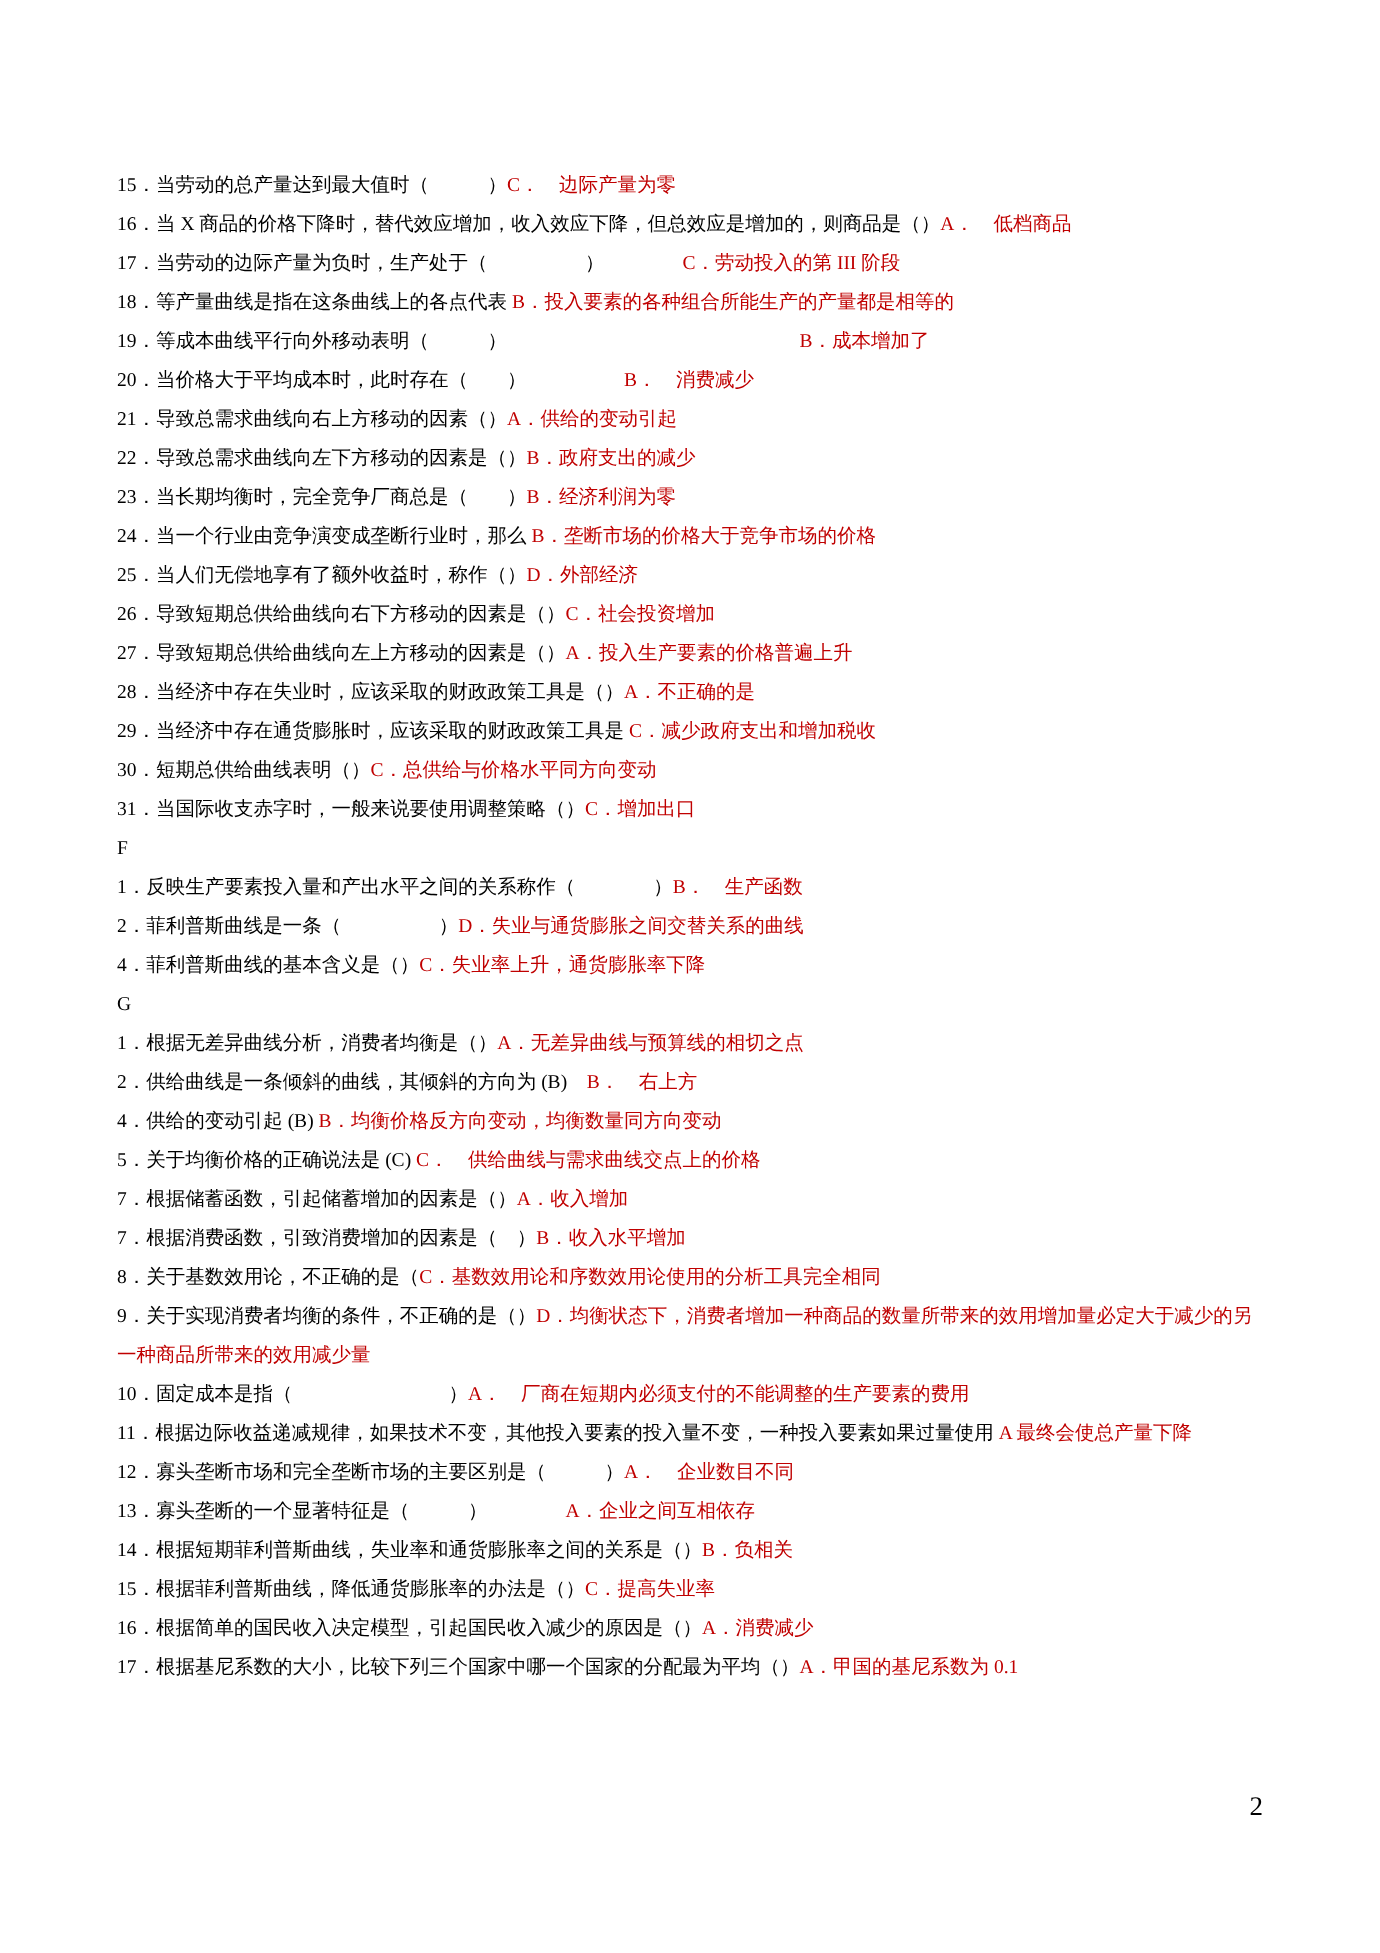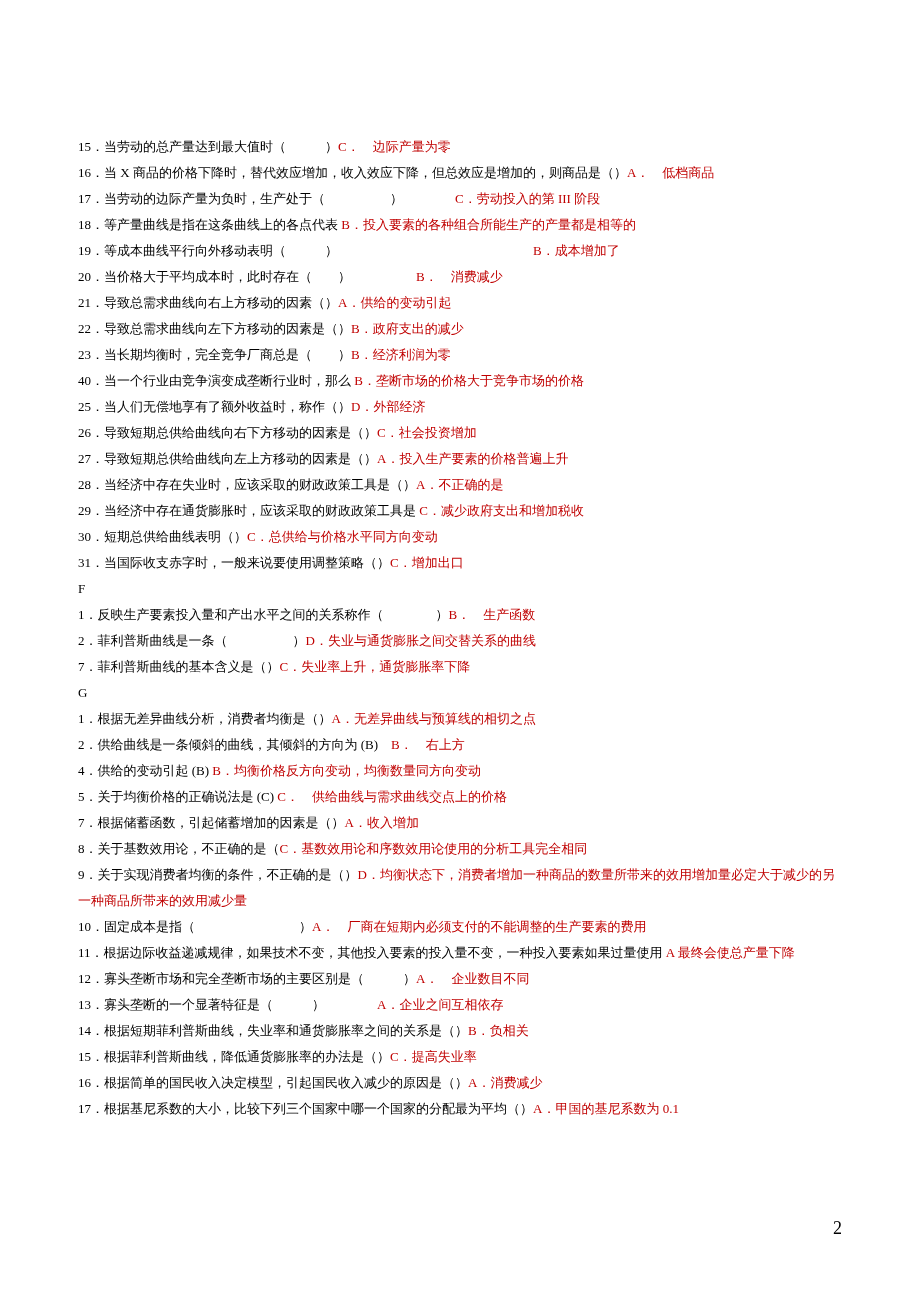--- a/index.html
+++ b/index.html
@@ -10,21 +10,20 @@
     font-size: 13px;
     line-height: 2.0;
     color: #000;
     width: 920px;
   }
   .page {
     padding: 110px 78px 40px 78px;
     position: relative;
     min-height: 1262px;
     box-sizing: border-box;
-    margin-top: 24px;
   }
   .line {
     white-space: normal;
   }
   .q { color: #000; }
   .a { color: #c00000; }
   .sect { color: #000; }
   .pagenum {
     position: absolute;
     right: 78px;
@@ -40,42 +39,43 @@
 
   <div class="line"><span class="q">15．当劳动的总产量达到最大值时（　　　）</span><span class="a">C．　边际产量为零</span></div>
   <div class="line"><span class="q">16．当 X 商品的价格下降时，替代效应增加，收入效应下降，但总效应是增加的，则商品是（）</span><span class="a">A．　低档商品</span></div>
   <div class="line"><span class="q">17．当劳动的边际产量为负时，生产处于（　　　　　）　　　　</span><span class="a">C．劳动投入的第 III 阶段</span></div>
   <div class="line"><span class="q">18．等产量曲线是指在这条曲线上的各点代表 </span><span class="a">B．投入要素的各种组合所能生产的产量都是相等的</span></div>
   <div class="line"><span class="q">19．等成本曲线平行向外移动表明（　　　）　　　　　　　　　　　　　　　</span><span class="a">B．成本增加了</span></div>
   <div class="line"><span class="q">20．当价格大于平均成本时，此时存在（　　）　　　　　</span><span class="a">B．　消费减少</span></div>
   <div class="line"><span class="q">21．导致总需求曲线向右上方移动的因素（）</span><span class="a">A．供给的变动引起</span></div>
   <div class="line"><span class="q">22．导致总需求曲线向左下方移动的因素是（）</span><span class="a">B．政府支出的减少</span></div>
   <div class="line"><span class="q">23．当长期均衡时，完全竞争厂商总是（　　）</span><span class="a">B．经济利润为零</span></div>
-  <div class="line"><span class="q">40．当一个行业由竞争演变成垄断行业时，那么 </span><span class="a">B．垄断市场的价格大于竞争市场的价格</span></div>
+  <div class="line"><span class="q">24．当一个行业由竞争演变成垄断行业时，那么 </span><span class="a">B．垄断市场的价格大于竞争市场的价格</span></div>
   <div class="line"><span class="q">25．当人们无偿地享有了额外收益时，称作（）</span><span class="a">D．外部经济</span></div>
   <div class="line"><span class="q">26．导致短期总供给曲线向右下方移动的因素是（）</span><span class="a">C．社会投资增加</span></div>
   <div class="line"><span class="q">27．导致短期总供给曲线向左上方移动的因素是（）</span><span class="a">A．投入生产要素的价格普遍上升</span></div>
   <div class="line"><span class="q">28．当经济中存在失业时，应该采取的财政政策工具是（）</span><span class="a">A．不正确的是</span></div>
   <div class="line"><span class="q">29．当经济中存在通货膨胀时，应该采取的财政政策工具是 </span><span class="a">C．减少政府支出和增加税收</span></div>
   <div class="line"><span class="q">30．短期总供给曲线表明（）</span><span class="a">C．总供给与价格水平同方向变动</span></div>
   <div class="line"><span class="q">31．当国际收支赤字时，一般来说要使用调整策略（）</span><span class="a">C．增加出口</span></div>
 
   <div class="line sect">F</div>
 
   <div class="line"><span class="q">1．反映生产要素投入量和产出水平之间的关系称作（　　　　）</span><span class="a">B．　生产函数</span></div>
   <div class="line"><span class="q">2．菲利普斯曲线是一条（　　　　　）</span><span class="a">D．失业与通货膨胀之间交替关系的曲线</span></div>
-  <div class="line"><span class="q">7．菲利普斯曲线的基本含义是（）</span><span class="a">C．失业率上升，通货膨胀率下降</span></div>
+  <div class="line"><span class="q">4．菲利普斯曲线的基本含义是（）</span><span class="a">C．失业率上升，通货膨胀率下降</span></div>
 
   <div class="line sect">G</div>
 
   <div class="line"><span class="q">1．根据无差异曲线分析，消费者均衡是（）</span><span class="a">A．无差异曲线与预算线的相切之点</span></div>
   <div class="line"><span class="q">2．供给曲线是一条倾斜的曲线，其倾斜的方向为 (B)　</span><span class="a">B．　右上方</span></div>
   <div class="line"><span class="q">4．供给的变动引起 (B) </span><span class="a">B．均衡价格反方向变动，均衡数量同方向变动</span></div>
   <div class="line"><span class="q">5．关于均衡价格的正确说法是 (C) </span><span class="a">C．　供给曲线与需求曲线交点上的价格</span></div>
   <div class="line"><span class="q">7．根据储蓄函数，引起储蓄增加的因素是（）</span><span class="a">A．收入增加</span></div>
+  <div class="line"><span class="q">7．根据消费函数，引致消费增加的因素是（　）</span><span class="a">B．收入水平增加</span></div>
   <div class="line"><span class="q">8．关于基数效用论，不正确的是（</span><span class="a">C．基数效用论和序数效用论使用的分析工具完全相同</span></div>
   <div class="line"><span class="q">9．关于实现消费者均衡的条件，不正确的是（）</span><span class="a">D．均衡状态下，消费者增加一种商品的数量所带来的效用增加量必定大于减少的另一种商品所带来的效用减少量</span></div>
   <div class="line"><span class="q">10．固定成本是指（　　　　　　　　）</span><span class="a">A．　厂商在短期内必须支付的不能调整的生产要素的费用</span></div>
   <div class="line"><span class="q">11．根据边际收益递减规律，如果技术不变，其他投入要素的投入量不变，一种投入要素如果过量使用 </span><span class="a">A 最终会使总产量下降</span></div>
   <div class="line"><span class="q">12．寡头垄断市场和完全垄断市场的主要区别是（　　　）</span><span class="a">A．　企业数目不同</span></div>
   <div class="line"><span class="q">13．寡头垄断的一个显著特征是（　　　）　　　　</span><span class="a">A．企业之间互相依存</span></div>
   <div class="line"><span class="q">14．根据短期菲利普斯曲线，失业率和通货膨胀率之间的关系是（）</span><span class="a">B．负相关</span></div>
   <div class="line"><span class="q">15．根据菲利普斯曲线，降低通货膨胀率的办法是（）</span><span class="a">C．提高失业率</span></div>
   <div class="line"><span class="q">16．根据简单的国民收入决定模型，引起国民收入减少的原因是（）</span><span class="a">A．消费减少</span></div>
   <div class="line"><span class="q">17．根据基尼系数的大小，比较下列三个国家中哪一个国家的分配最为平均（）</span><span class="a">A．甲国的基尼系数为 0.1</span></div>

